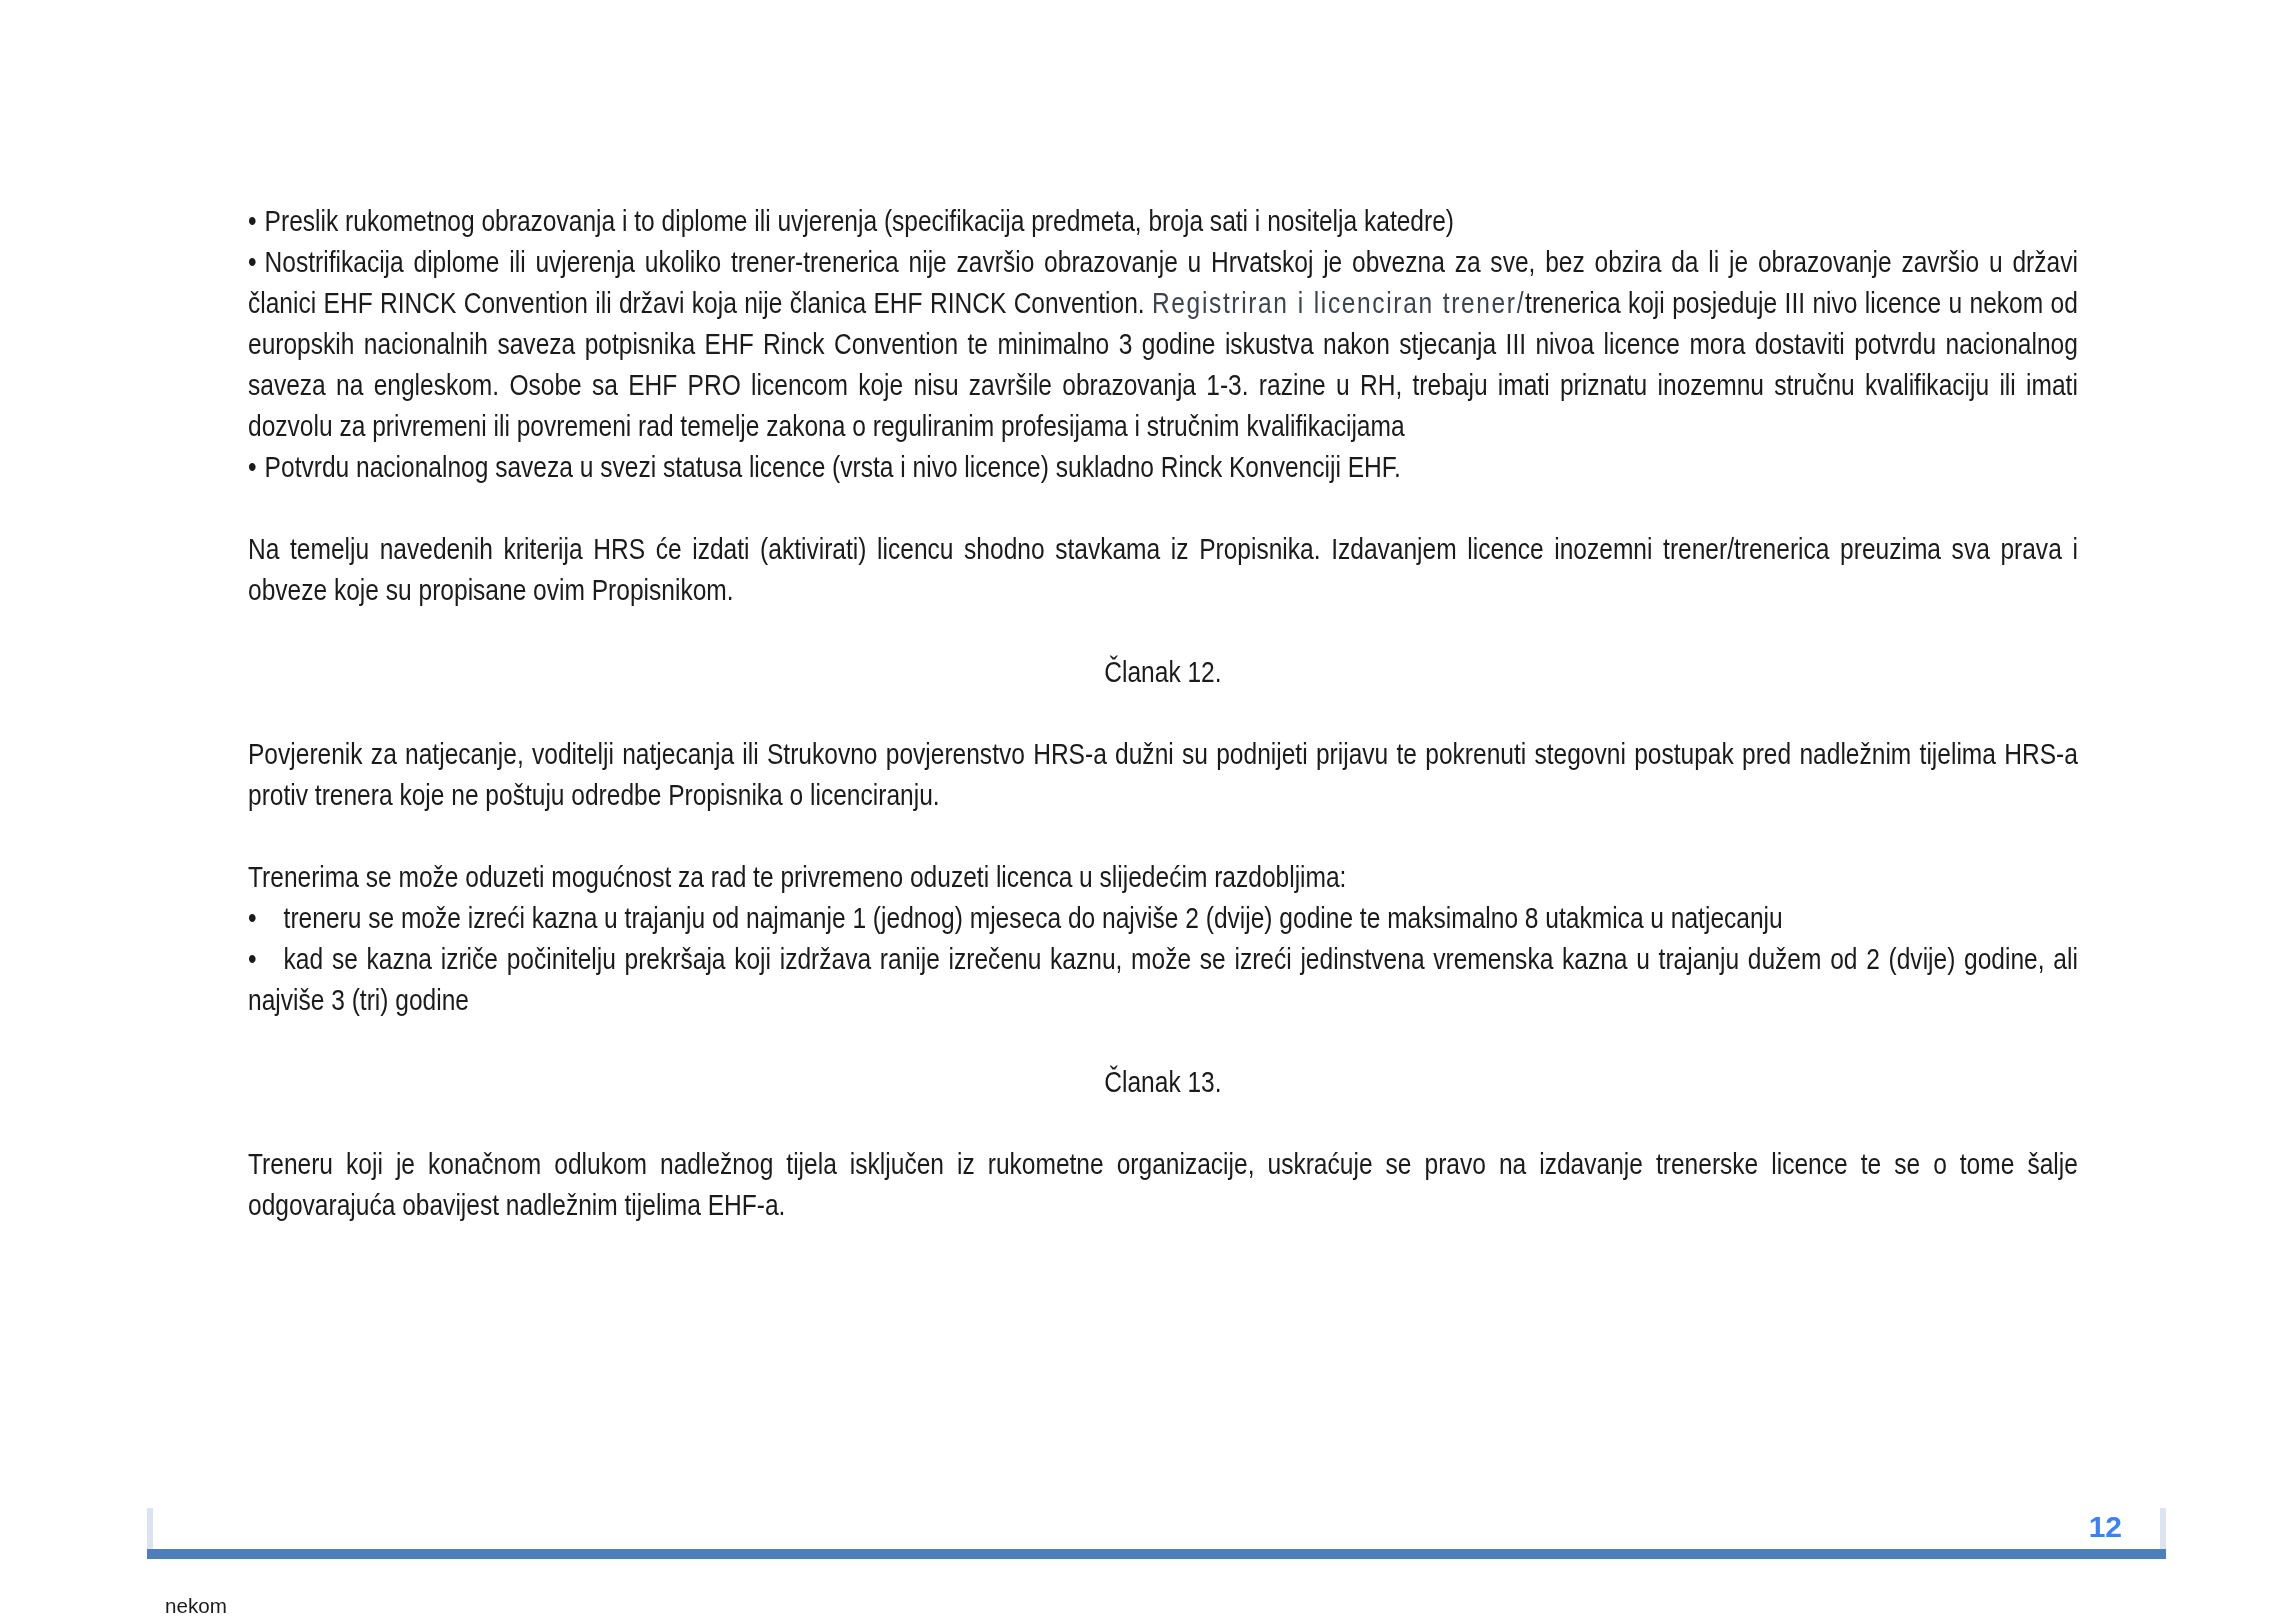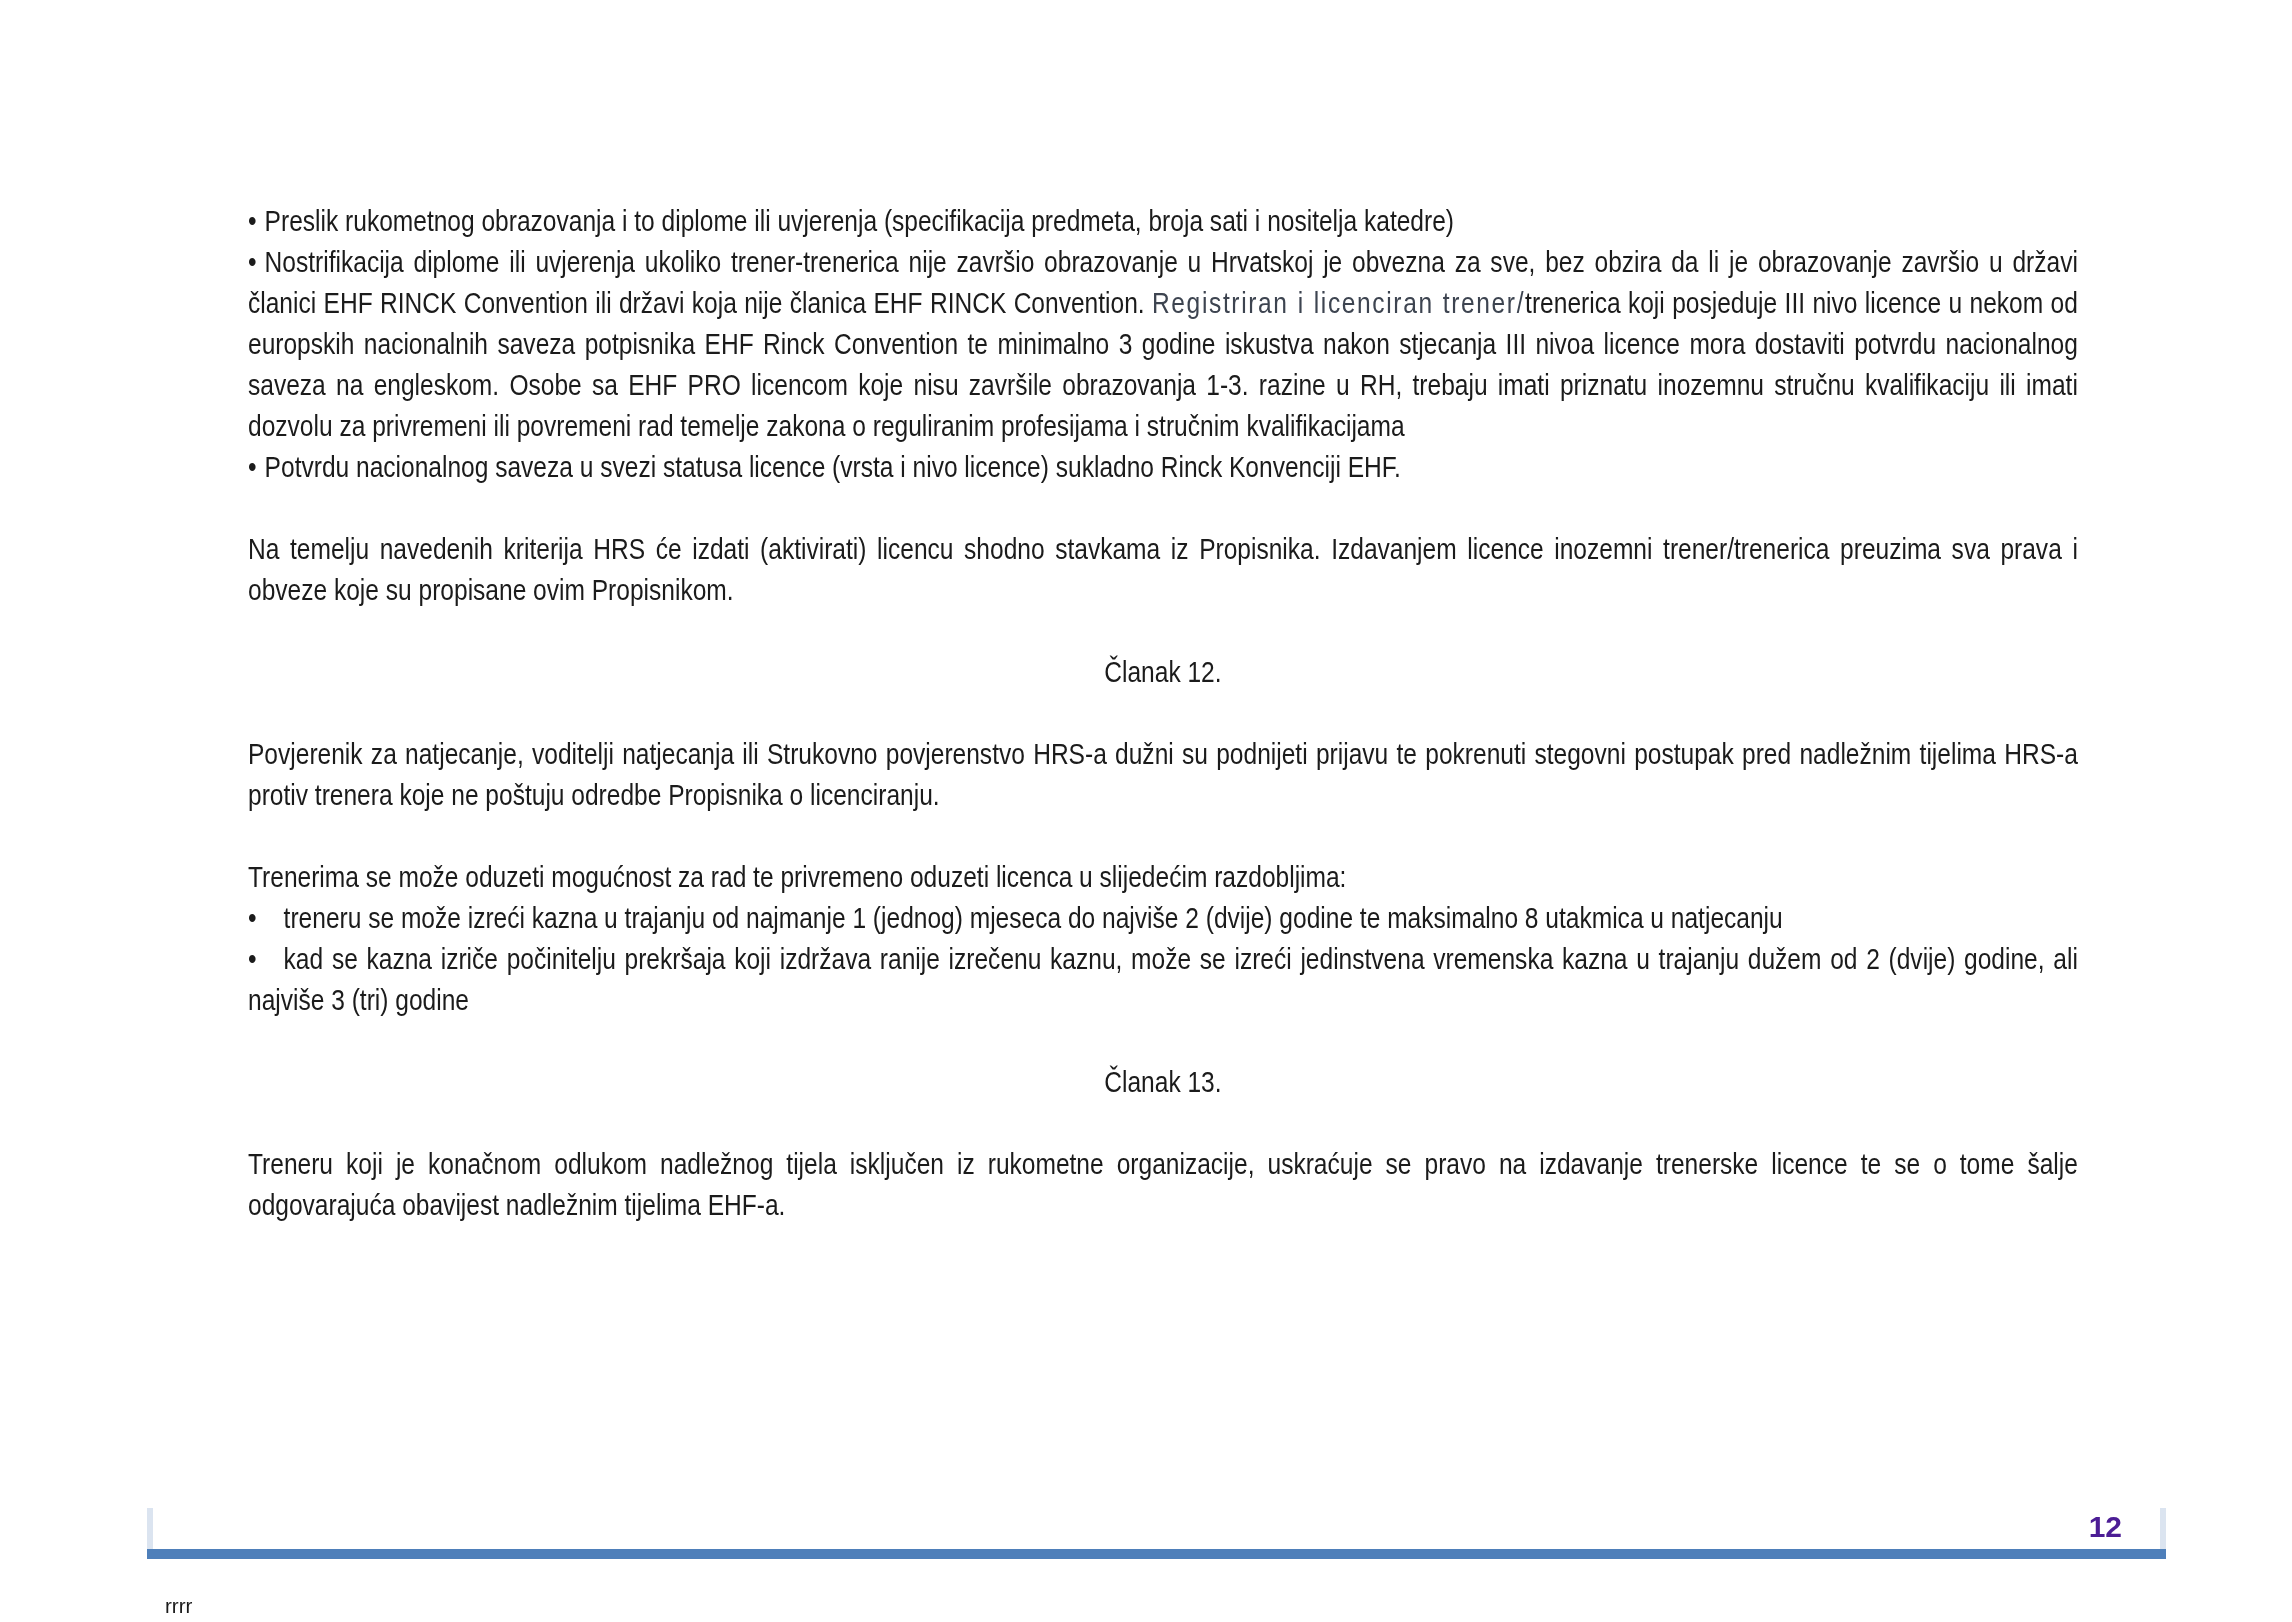--- a/index.html
+++ b/index.html
@@ -47,21 +47,21 @@
   }
   .tick.left { left: 147px; }
   .tick.right { left: 2160px; }
   .page-number {
     position: absolute;
     left: 2009px; top: 1510px;
     width: 113px;
     text-align: right;
     font-size: 30px;
     font-weight: bold;
-    color: #4c1d95;
+    color: #3b82f6;
   }
   .footer-note {
     position: absolute;
     left: 165px; top: 1594px;
     font-size: 20.6px;
     color: #1b1b1b;
   }
 </style>
 </head>
 <body>
@@ -89,14 +89,14 @@
   <p class="heading">Članak 13.</p>
 
   <p class="para spaced">Treneru koji je konačnom odlukom nadležnog tijela isključen iz rukometne organizacije, uskraćuje se pravo na  izdavanje trenerske licence te se o tome šalje odgovarajuća obavijest nadležnim tijelima EHF-a.</p>
 
 </div>
 
 <div class="tick left"></div>
 <div class="tick right"></div>
 <div class="page-number">12</div>
 <div class="footer-bar"></div>
-<div class="footer-note">rrrr</div>
+<div class="footer-note">nekom</div>
 
 
 </body></html>

